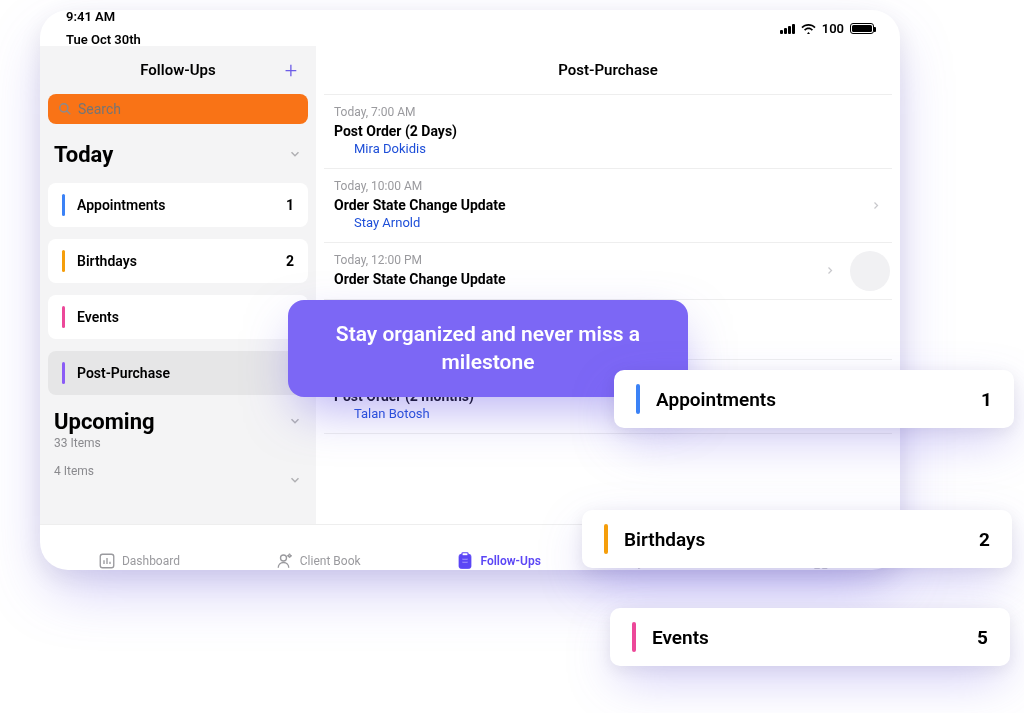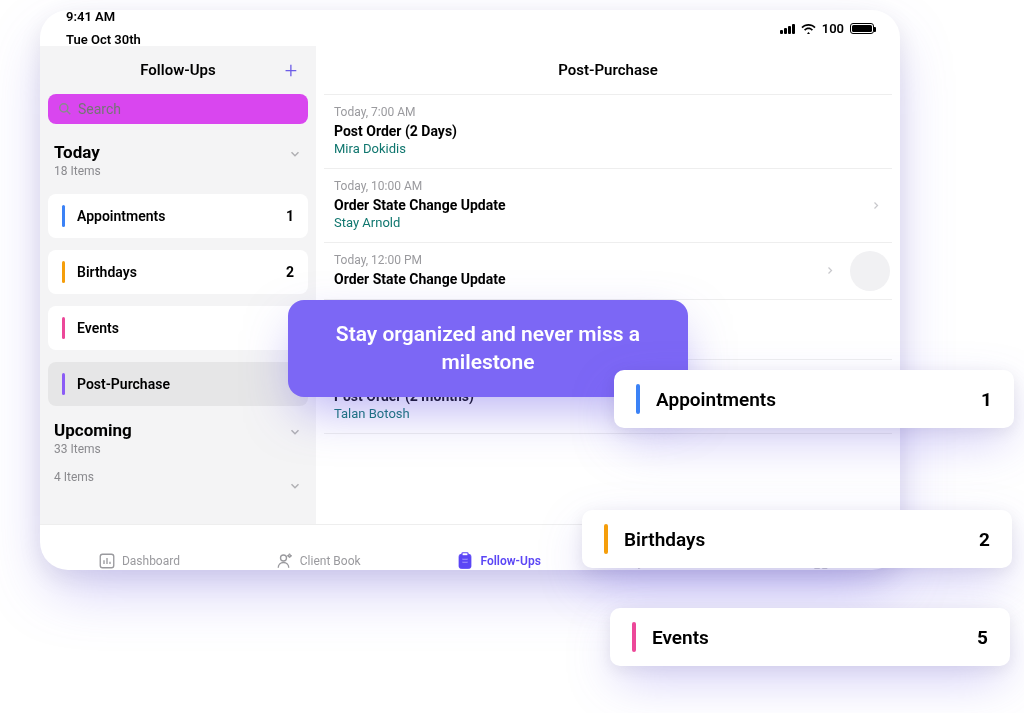--- a/index.html
+++ b/index.html
@@ -40,26 +40,26 @@
   .battery::after { content:""; position:absolute; right:-3px; top:3px; width:2px; height:5px; background:#000; border-radius:0 1px 1px 0;}
   .battery-fill { position:absolute; left:1px; top:1px; bottom:1px; right:1px; background:#000; border-radius:1.5px; }
 
   .app-body { flex:1; display:flex; min-height:0; }
 
   
   .sidebar { width: 276px; background:#f4f4f5; display:flex; flex-direction:column; }
   .sidebar-header { display:flex; align-items:center; justify-content:center; position:relative; height:48px; }
   .sidebar-title { font-size:15px; font-weight:600; }
   .add-btn { position:absolute; right:14px; top:50%; transform:translateY(-50%); width:22px; height:22px; display:flex; align-items:center; justify-content:center; color:#6c5ce7; font-size:22px; font-weight:300; cursor:pointer; }
-  .search-box { margin:0 8px 10px; background:#d946ef; border-radius:8px; height:30px; display:flex; align-items:center; padding:0 10px; gap:6px; color:#8a8a8e; font-size:14px; }
+  .search-box { margin:0 8px 10px; background:#f97316; border-radius:8px; height:30px; display:flex; align-items:center; padding:0 10px; gap:6px; color:#8a8a8e; font-size:14px; }
   .search-box svg { flex:0 0 auto; }
   .search-input { border:none; background:transparent; outline:none; font-size:14px; color:#333; width:100%; }
 
   .section-head { padding: 8px 14px 10px; position:relative; }
-  .section-title { font-size:17px; font-weight:700; }
+  .section-title { font-size:22px; font-weight:700; }
   .section-sub { font-size:12px; color:#8a8a8e; margin-top:2px; }
   .chev { position:absolute; right:14px; top:12px; color:#b0b0b3; }
 
   .cat-card {
     margin: 6px 8px;
     background:#fff;
     border-radius:8px;
     height:44px;
     display:flex;
     align-items:center;
@@ -74,21 +74,21 @@
   .cat-count { margin-left:auto; font-weight:700; }
 
   
   .main { flex:1; background:#fff; display:flex; flex-direction:column; min-width:0; }
   .main-header { height:48px; display:flex; align-items:center; justify-content:center; font-size:15px; font-weight:600; }
   .list { flex:1; overflow:hidden; padding: 0 8px; }
   .row { border-bottom:1px solid #eee; padding:10px 10px 12px; position:relative; }
   .row:first-child { border-top:1px solid #eee; }
   .row-time { font-size:12px; color:#9a9a9e; margin-bottom:4px; }
   .row-title { font-size:14px; font-weight:700; }
-  .row-sub { font-size:13px; color:#0f766e; margin-top:2px; }
+  .row-sub { font-size:13px; color:#1d4ed8; margin-top:2px;margin-left:20px; }
   .row-chev { position:absolute; right:10px; top:50%; transform:translateY(-50%); color:#c8c8cc; }
   .circle-ghost { position:absolute; right:2px; top:50%; transform:translateY(-50%); width:40px; height:40px; border-radius:50%; background:#f1f1f3; }
 
   
   .tabs { height:46px; border-top:1px solid #eee; display:flex; align-items:flex-end; justify-content:space-around; padding:0 10px; }
   .tab { display:flex; align-items:center; gap:6px; font-size:12px; color:#9a9a9e; cursor:pointer; }
   .tab.active { color:#5b46f5; font-weight:600; }
   .tab svg { stroke: currentColor; }
 
   
@@ -162,21 +162,20 @@
       <div class="search-box">
         <svg width="14" height="14" viewBox="0 0 24 24" fill="none" stroke="#8a8a8e" stroke-width="2.5">
             <circle cx="10" cy="10" r="7"></circle>
             <line x1="21" y1="21" x2="15" y2="15"></line>
           </svg>
         <input class="search-input" placeholder="Search" style="">
       </div>
 
       <div class="section-head">
         <div class="section-title">Today</div>
-        <div class="section-sub">18 Items</div>
         <span class="chev"><svg width="14" height="14" viewBox="0 0 24 24" fill="none" stroke="currentColor" stroke-width="2.5">
               <polyline points="6 9 12 15 18 9"></polyline>
             </svg></span>
       </div>
 
       <div class="cat-card">
         <span class="cat-line" style="background:#3b82f6"></span>
         <span>Appointments</span>
         <span class="cat-count">1</span>
       </div>

